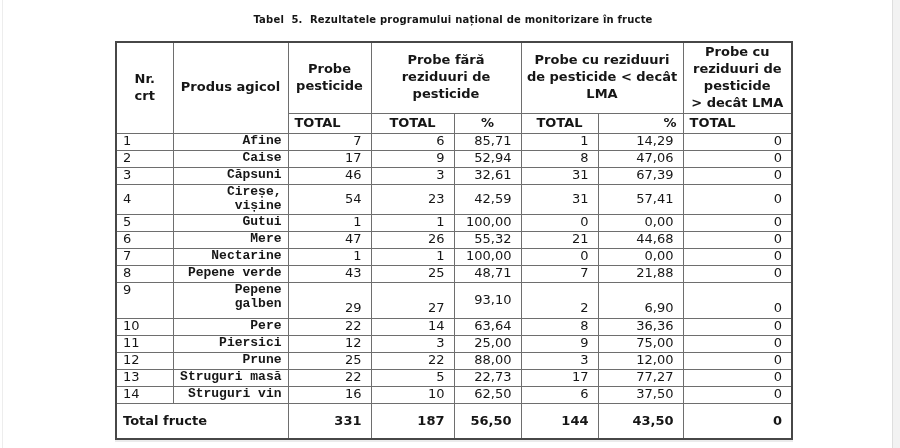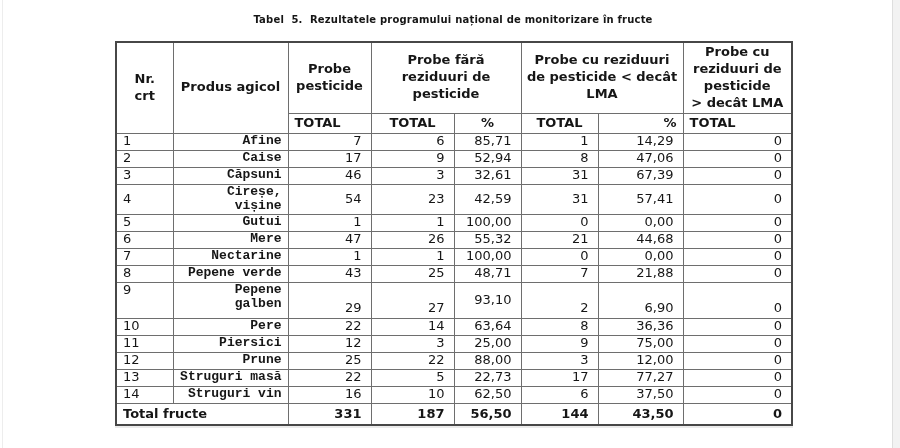--- a/index.html
+++ b/index.html
@@ -62,21 +62,21 @@
     padding: 1px 4px;
   }
   tr.h-group { height: 71px; }
   tr.h-sub   { height: 20px; }
   tr.h-sub th { line-height: 1.1; padding: 1px 6px; }
   th.sub-left  { text-align: left; }
   th.sub-right { text-align: right; padding-right: 9px; }
   td { padding: 0 6px; vertical-align: middle; line-height: 1.12; }
   tr.data  { height: 17px; }
   tr.tall  { height: 36px; }
-  tr.total { height: 22px; }
+  tr.total { height: 36px; }
   td.c-nr   { text-align: left; padding-left: 6px; }
   td.c-prod { text-align: right; font-weight: bold; white-space: pre-line; padding-left: 6px; font-family: Liberation Mono, monospace; }
   td.c-num  { text-align: right; padding-right: 9px; }
   tr.tall td.c-nr   { vertical-align: top; }
   tr.tall td.c-prod { vertical-align: top; margin-left: 36px; }
   tr.tall td.c-num  { vertical-align: bottom; padding-bottom: 2px; }
   tr.tall td.c-mid  { vertical-align: middle; padding-bottom: 0; }
   tr.total td { font-weight: bold; }
   td.t-label { text-align: left; padding-left: 6px; font-weight: bold; }
 </style>

